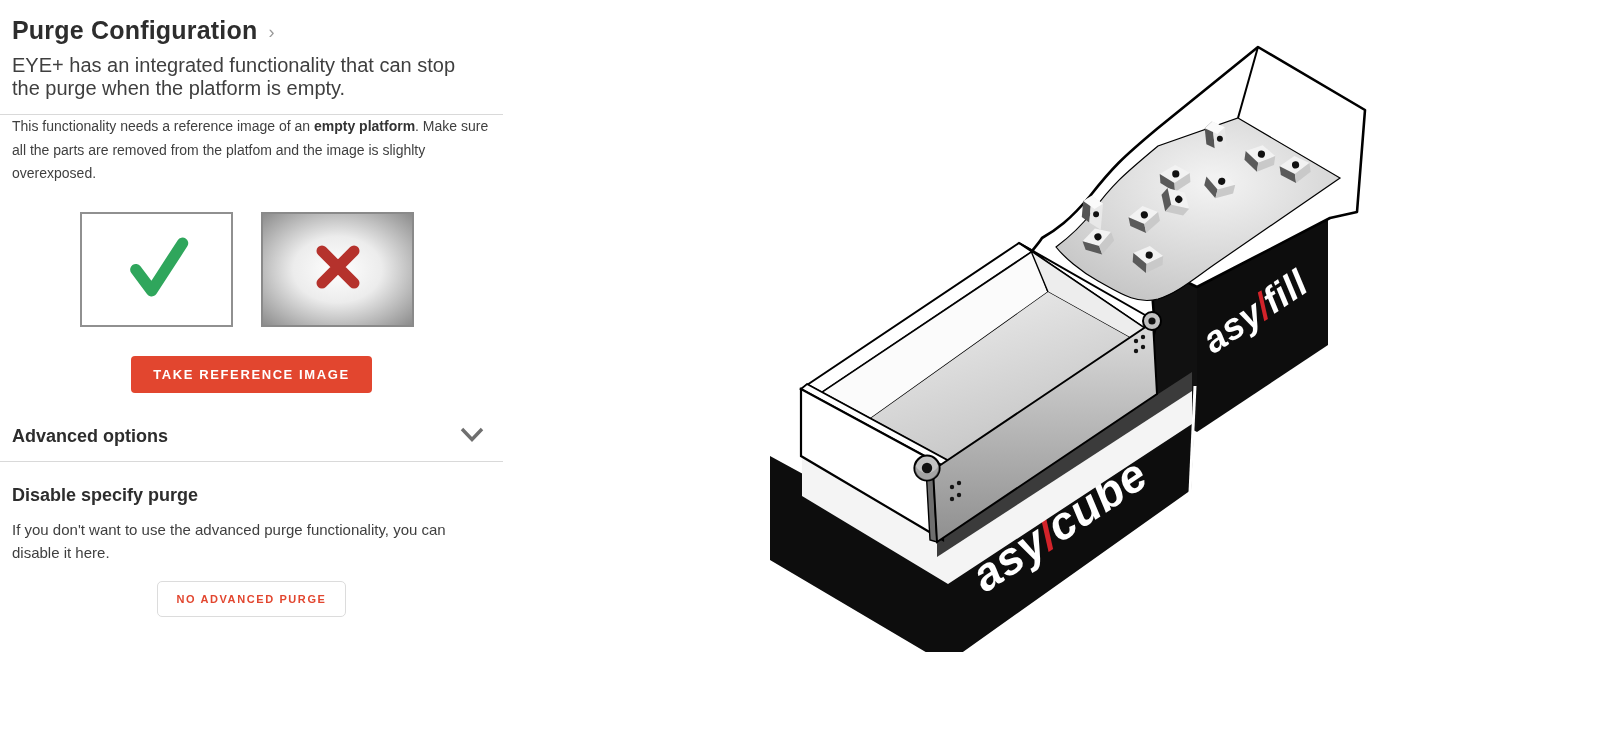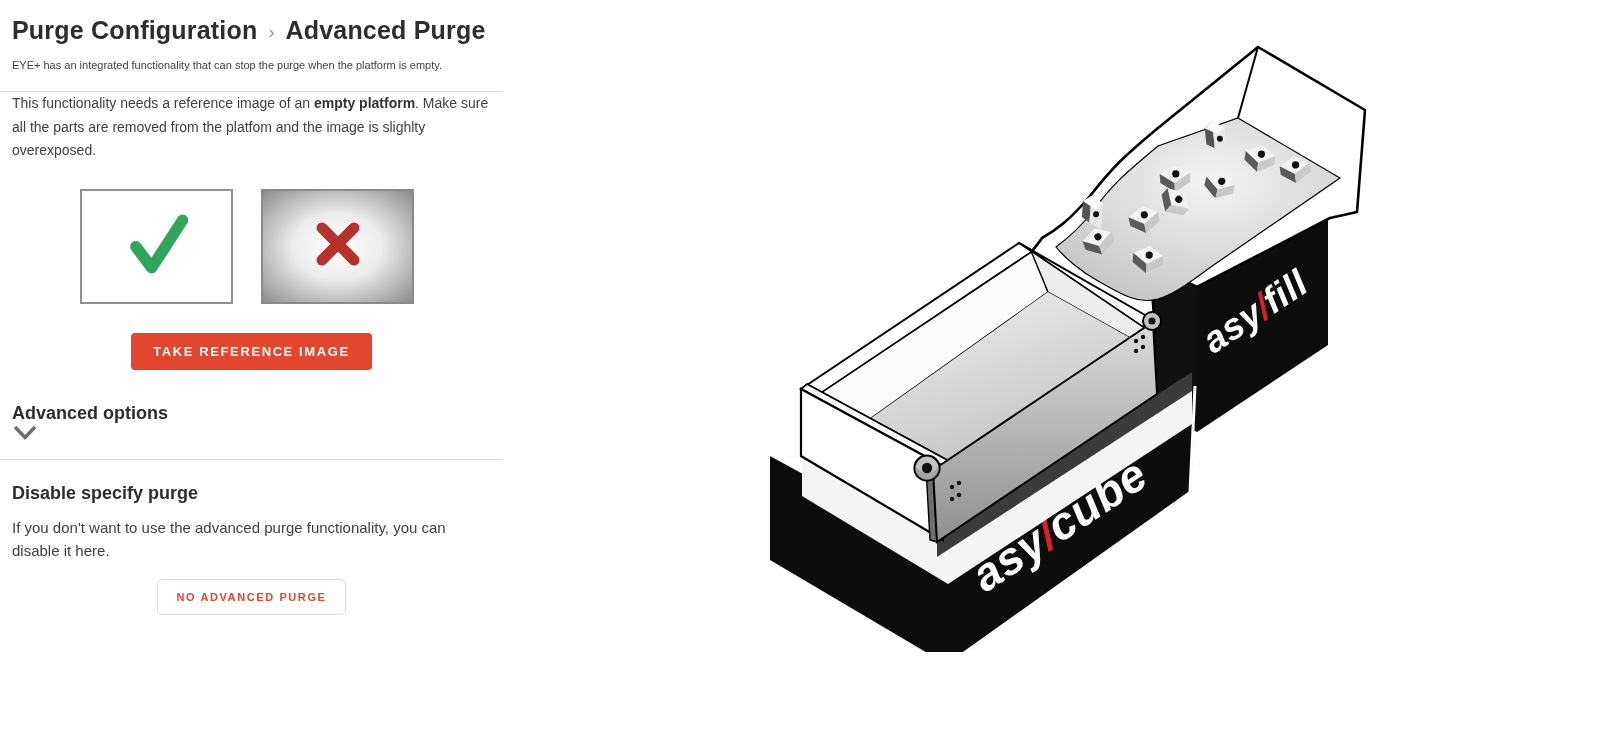--- a/index.html
+++ b/index.html
@@ -4,53 +4,52 @@
 <style>
   html,body{margin:0;padding:0;background:#fff;}
   .screen{position:relative;width:1608px;height:652px;background:#ffffff;overflow:hidden;
           font-family:"Liberation Sans", sans-serif;color:#3c3c3c;}
   
   .panel{position:absolute;left:0;top:0;width:503px;padding:16px 0 0 0;}
   .pad{padding-left:12px;padding-right:14px;}
   .titlebar{display:flex;align-items:baseline;gap:11px;}
   .title{font-size:25px;font-weight:700;color:#2d2d2d;letter-spacing:0.2px;}
   .crumb-sep{font-size:18px;color:#9a9a9a;position:relative;top:-1px;}
-  .intro{margin-top:9px;font-size:11px;line-height:23px;color:#3f3f3f;max-width:468px;}
+  .intro{margin-top:9px;font-size:20px;line-height:23px;color:#3f3f3f;max-width:468px;}
   .divider{margin-top:14px;border-top:1px solid #d9d9d9;height:0;width:503px;}
   .refpara{font-size:14px;line-height:23.5px;color:#3f3f3f;max-width:478px;}
   .refpara b{color:#333;}
   .imgrow{margin-top:26px;margin-left:80px;display:flex;gap:28px;}
   .refbox{width:149px;height:111px;border:2px solid #909090;display:flex;align-items:center;justify-content:center;background:#fff;}
   .refbox.bad{border-color:#8a8a8a;
     background:radial-gradient(ellipse at center,#ffffff 0%,#ececec 42%,#8c8c8c 100%);}
   .btn-primary{display:block;margin:29px auto 0 auto;background:var(--accent);color:#fff;border:none;
     border-radius:4px;font-family:Liberation Sans, sans-serif;font-size:13px;font-weight:700;
     letter-spacing:1.6px;padding:11px 22px;cursor:pointer;}
-  .advrow{margin-top:33px;display:flex;align-items:flex-start;justify-content:space-between;cursor:pointer;flex-direction:column;}
+  .advrow{margin-top:33px;display:flex;align-items:flex-end;justify-content:space-between;cursor:pointer;}
   .h2{font-size:18px;font-weight:700;color:#2d2d2d;}
   .disable-head{margin-top:23px;}
   .disablepara{margin-top:12px;font-size:15px;line-height:23.5px;color:#3f3f3f;max-width:488px;}
   .btn-outline{display:block;margin:16px auto 0 auto;background:#fff;color:var(--accent);
     border:1px solid #dcdcdc;border-radius:5px;font-family:"Liberation Sans",sans-serif;font-size:11px;
     font-weight:700;letter-spacing:1.6px;padding:11px 18px;cursor:pointer;}
   
   .illustration{position:absolute;left:735px;top:30px;width:635px;height:650px;}
   .brandtext{font-family:"Liberation Sans",sans-serif;font-weight:700;font-style:italic;fill:#fff;}
 </style>
 </head>
 <body>
 
 <div class="screen" style="--accent:#e2462f">
 
   <div class="panel">
 
     <div class="pad titlebar">
       <span class="title">Purge Configuration</span>
       <span class="crumb-sep">›</span>
-      <span class="title">Advanced Purge</span>
     </div>
 
     <div class="pad intro">EYE+ has an integrated functionality that can stop the purge when the platform is empty.</div>
 
     <div class="divider"></div>
 
     <div class="pad refpara"><span>This functionality needs a reference image of an </span><b>empty platform</b><span>. Make sure all the parts are removed from the platfom and the image is slighlty overexposed.</span></div>
 
     <div class="imgrow">
       <div class="refbox good">

